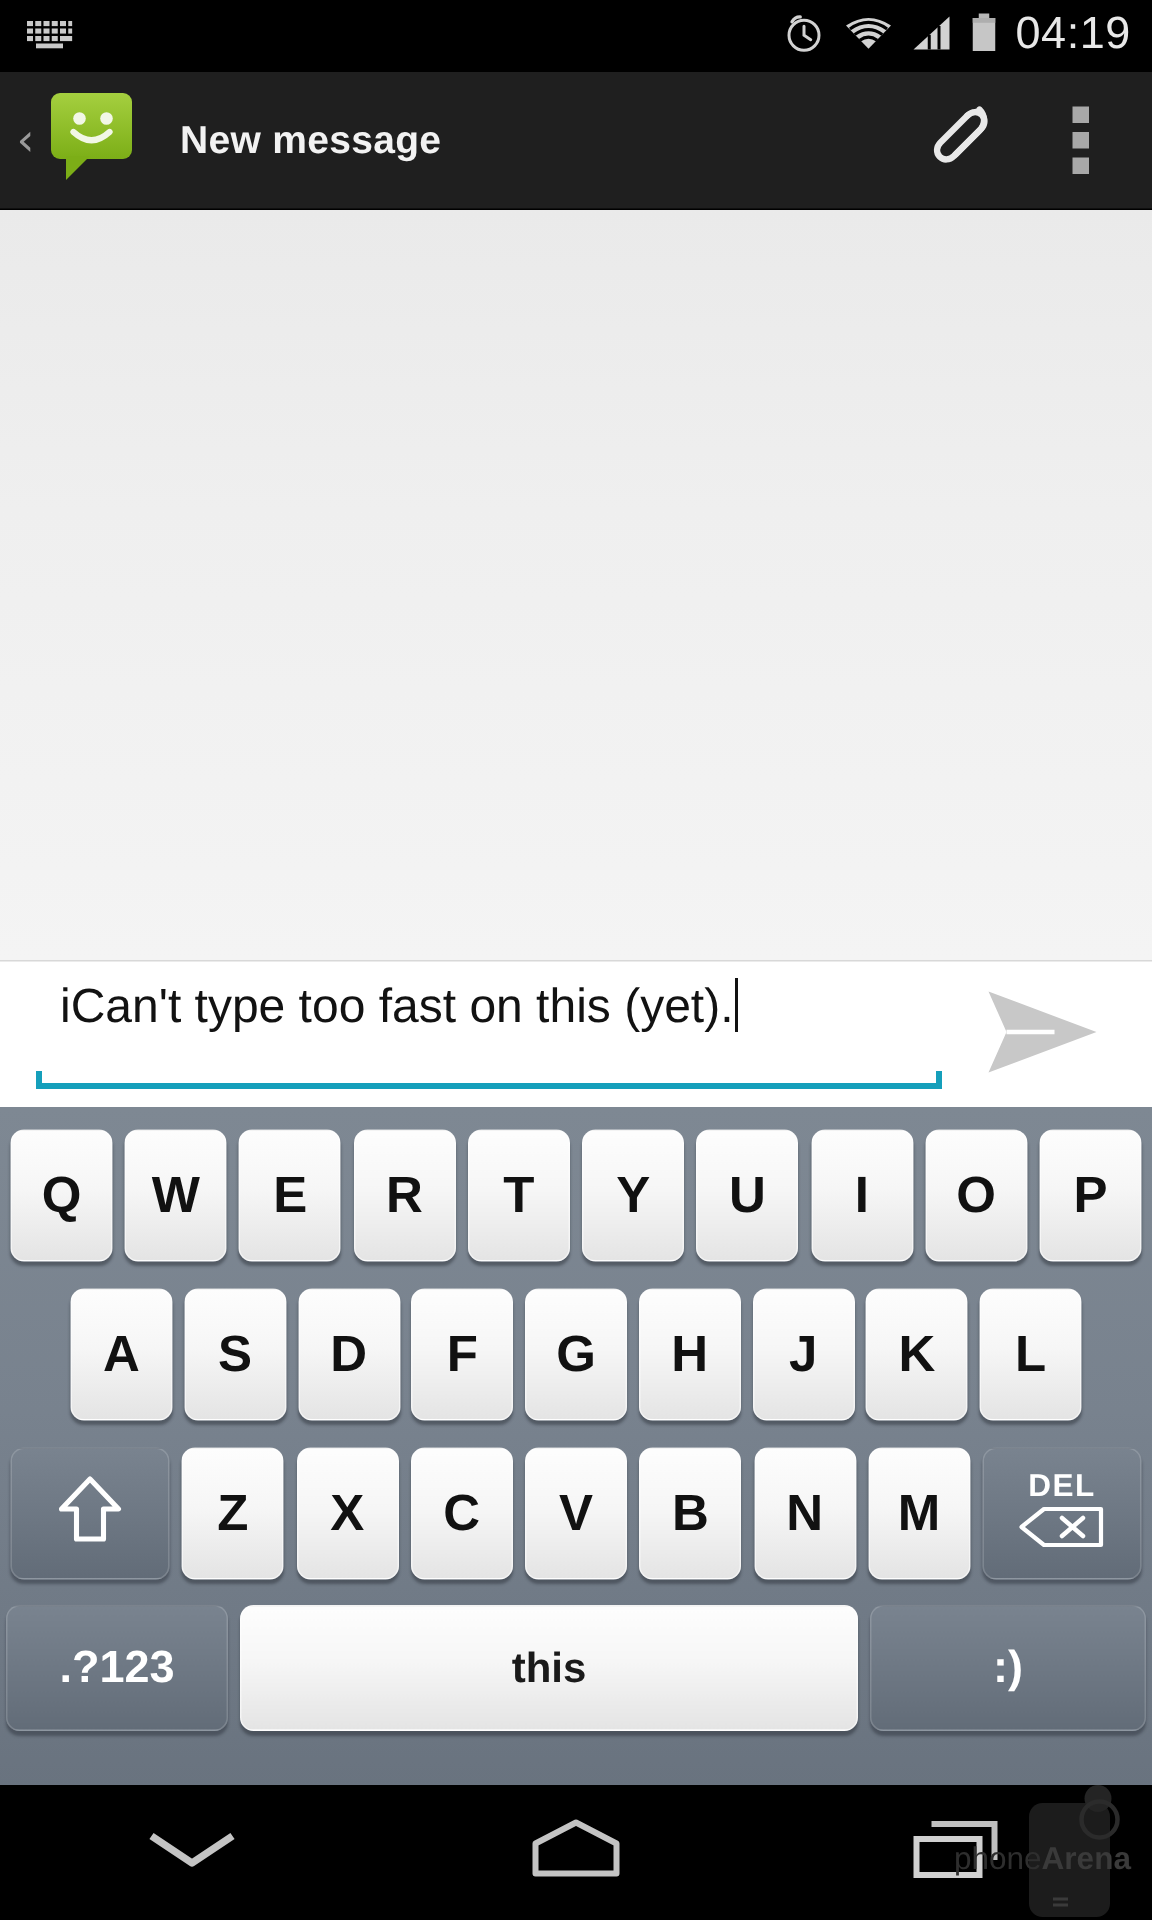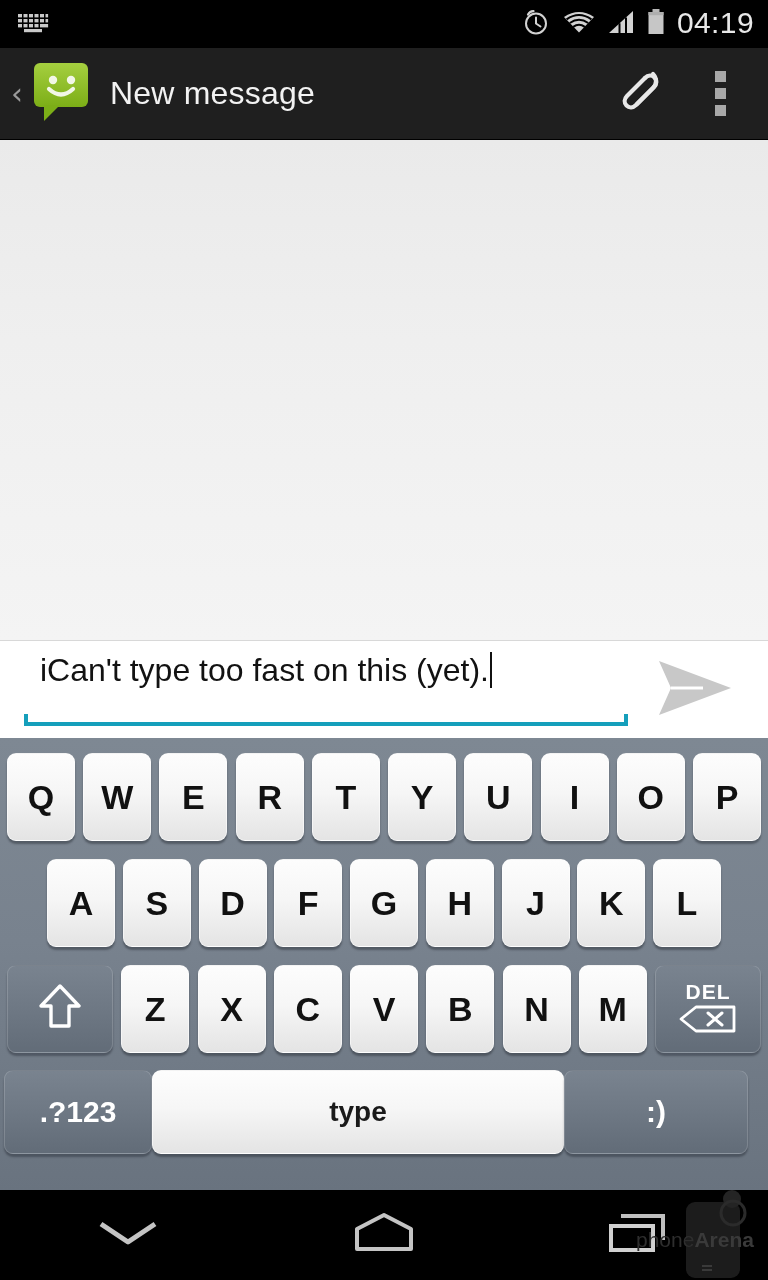--- a/index.html
+++ b/index.html
@@ -61,23 +61,23 @@
     color: #9a9a9a;
     font-size: 30px;
     line-height: 1;
     text-align: center;
     margin-right: 2px;
     font-family: "DejaVu Sans", sans-serif;
   }
   .app-icon { flex: 0 0 auto; display: block; }
   .ab-title {
     color: #f2f2f2;
-    font-size: 32px;
-    font-weight: 400;
-    margin-left: 18px;
+    font-size: 26px;
+    font-weight: 700;
+    margin-left: 28px;
     letter-spacing: 0.2px;
     white-space: nowrap;
     flex: 1 1 auto;
   }
   .ab-action {
     flex: 0 0 auto;
     width: 76px;
     height: 92px;
     display: flex;
     align-items: center;
@@ -228,21 +228,21 @@
   }
   .row1 .key { width: 68px; height: 88px; font-size: 34px; margin: 0 3px; }
   .row1 { padding: 0 4px; justify-content: space-between; }
   .row2 { padding: 0 44px; justify-content: space-between; }
   .row2 .key { width: 68px; height: 88px; font-size: 34px; margin: 0 3px; }
   .row3 { padding: 0 4px; justify-content: space-between; }
   .row3 .key-letter { width: 68px; height: 88px; font-size: 34px; margin: 0 3px; }
   .key-shift { width: 106px; height: 88px; margin: 0 3px; }
   .key-del { width: 106px; height: 88px; margin: 0 3px; flex-direction: column; gap: 2px; justify-content: center; }
   .del-label { font-size: 21px; font-weight: bold; color: #ffffff; letter-spacing: 1px; line-height: 1; }
-  .row4 { padding: 0 4px; height: 100px; }
+  .row4 { padding: 0 4px; justify-content: space-between; height: 100px; }
   .key-sym { width: 148px; height: 84px; font-size: 30px; }
   .key-space { width: 412px; height: 84px; font-size: 28px; color: #1a1a1a; }
   .key-emoji { width: 184px; height: 84px; font-size: 30px; }
 
   
   #nav-bar {
     position: absolute;
     left: 0; top: 1190px;
     width: 768px;
     height: 90px;
@@ -449,21 +449,21 @@
           <svg width="60" height="30" viewBox="0 0 60 30">
             <path d="M18 3 L56 3 L56 27 L18 27 L3 15 Z" fill="none" stroke="#ffffff" stroke-width="2.8" stroke-linejoin="round"></path>
             <path d="M30 9 L44 21 M44 9 L30 21" stroke="#ffffff" stroke-width="3" stroke-linecap="round"></path>
           </svg>
         </span>
       </div>
     </div>
 
     <div class="kb-row row4">
       <div class="key key-dark key-sym">.?123</div>
-      <div class="key key-light key-space">type</div>
+      <div class="key key-light key-space">this</div>
       <div class="key key-dark key-emoji">:)</div>
     </div>
   </div>
 
   <div id="nav-bar">
     <div class="nav-btn">
       <span>
         <svg width="66" height="34" viewBox="0 0 66 34">
           <path d="M6 8 L33 26 L60 8" fill="none" stroke="#c4c4c4" stroke-width="5" stroke-linejoin="round"></path>
         </svg>

